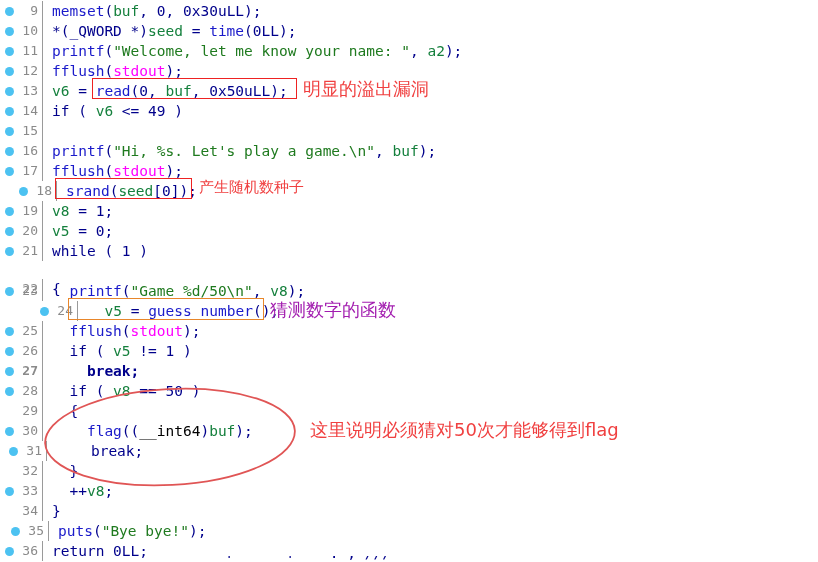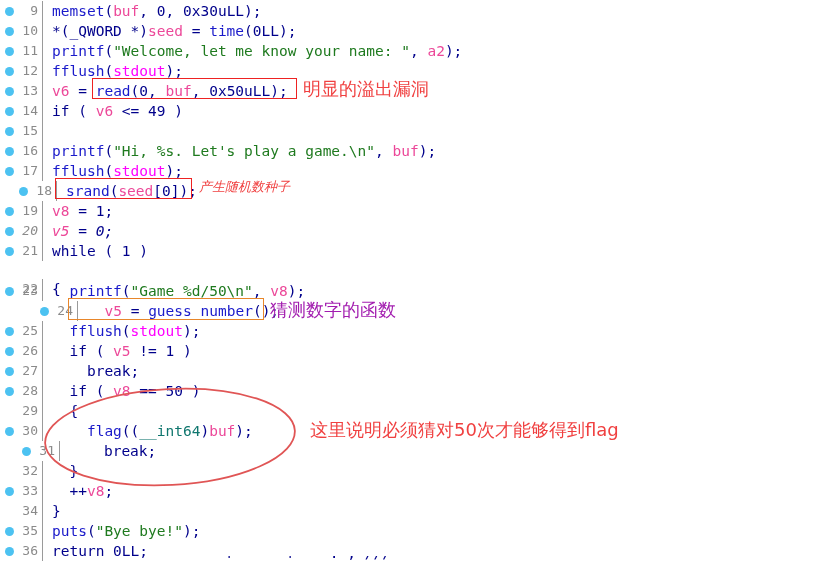--- a/index.html
+++ b/index.html
@@ -59,24 +59,24 @@
     left: 52px; top: 0;
     font-size: 14.5px;
     color: #1a1aa8;
     font-family: "DejaVu Sans Mono", "Liberation Mono", monospace;
     letter-spacing: 0px;
   }
 
   
   .t-kw   { color: #00008b; }   
   .t-fn   { color: #1a1aca; }   
-  .t-var  { color: #ec4899; }   
+  .t-var  { color: #15803d; }   
   .t-str  { color: #1f7a1f; }   
   .t-glob { color: #ff00ff; }   
-  .t-type { color: #0f766e; margin-top: 28px; }
+  .t-type { color: #000000; margin-top: 28px; }
   .t-punc { color: #00008b; }
 
   
   .anno-box {
     position: absolute;
     box-sizing: border-box;
     pointer-events: none;
   }
   .anno-box.red    { border: 1.5px solid #ee2222; }
   .anno-box.orange { border: 1.5px solid #e8862a; }
@@ -113,44 +113,44 @@
     <div class="code-row" style="position: absolute; left: 0px; top: 21px; width: 818px;"><div class="gutter"><span class="bp-dot"></span><span class="lineno">10</span></div><div class="code-text"><span class="t-kw">*(_QWORD *)</span><span class="t-var">seed</span><span class="t-kw"> = </span><span class="t-fn">time</span><span class="t-kw">(0LL);</span></div></div>
     <div class="code-row" style="position: absolute; left: 0px; top: 41px; width: 818px;"><div class="gutter"><span class="bp-dot"></span><span class="lineno">11</span></div><div class="code-text"><span class="t-fn">printf</span><span class="t-punc">(</span><span class="t-str">"Welcome, let me know your name: "</span><span class="t-kw">, </span><span class="t-var">a2</span><span class="t-kw">);</span></div></div>
     <div class="code-row" style="position: absolute; left: 0px; top: 61px; width: 818px;"><div class="gutter"><span class="bp-dot"></span><span class="lineno">12</span></div><div class="code-text"><span class="t-fn">fflush</span><span class="t-punc">(</span><span class="t-glob">stdout</span><span class="t-kw">);</span></div></div>
     <div class="code-row" style="position: absolute; left: 0px; top: 81px; width: 818px;"><div class="gutter"><span class="bp-dot"></span><span class="lineno">13</span></div><div class="code-text"><span class="t-var">v6</span><span class="t-kw"> = </span><span class="t-fn">read</span><span class="t-kw">(0, </span><span class="t-var">buf</span><span class="t-kw">, 0x50uLL);</span></div></div>
     <div class="code-row" style="position: absolute; left: 0px; top: 101px; width: 818px;"><div class="gutter"><span class="bp-dot"></span><span class="lineno">14</span></div><div class="code-text"><span class="t-kw">if ( </span><span class="t-var">v6</span><span class="t-kw"> &lt;= 49 )</span></div></div>
     <div class="code-row" style="position: absolute; left: 0px; top: 121px; width: 818px;"><div class="gutter"><span class="bp-dot"></span><span class="lineno">15</span></div></div>
     <div class="code-row" style="position: absolute; left: 0px; top: 141px; width: 818px;"><div class="gutter"><span class="bp-dot"></span><span class="lineno">16</span></div><div class="code-text"><span class="t-fn">printf</span><span class="t-punc">(</span><span class="t-str">"Hi, %s. Let's play a game.\n"</span><span class="t-kw">, </span><span class="t-var">buf</span><span class="t-kw">);</span></div></div>
     <div class="code-row" style="position: absolute; left: 0px; top: 161px; width: 818px;"><div class="gutter"><span class="bp-dot"></span><span class="lineno">17</span></div><div class="code-text"><span class="t-fn">fflush</span><span class="t-punc">(</span><span class="t-glob">stdout</span><span class="t-kw">);</span></div></div>
     <div class="code-row" style="position: absolute; left: 0px; top: 181px; width: 818px; margin-left: 14px;"><div class="gutter"><span class="bp-dot"></span><span class="lineno">18</span></div><div class="code-text"><span class="t-fn">srand</span><span class="t-punc">(</span><span class="t-var">seed</span><span class="t-kw">[0]);</span></div></div>
     <div class="code-row" style="position: absolute; left: 0px; top: 201px; width: 818px;"><div class="gutter"><span class="bp-dot"></span><span class="lineno">19</span></div><div class="code-text"><span class="t-var">v8</span><span class="t-kw"> = 1;</span></div></div>
-    <div class="code-row" style="position: absolute; left: 0px; top: 221px; width: 818px; font-style: italic;"><div class="gutter"><span class="bp-dot"></span><span class="lineno">20</span></div><div class="code-text"><span class="t-var">v5</span><span class="t-kw"> = 0;</span></div></div>
+    <div class="code-row" style="position: absolute; left: 0px; top: 221px; width: 818px;"><div class="gutter"><span class="bp-dot"></span><span class="lineno">20</span></div><div class="code-text"><span class="t-var">v5</span><span class="t-kw"> = 0;</span></div></div>
     <div class="code-row" style="position: absolute; left: 0px; top: 241px; width: 818px;"><div class="gutter"><span class="bp-dot"></span><span class="lineno">21</span></div><div class="code-text"><span class="t-kw">while ( 1 )</span></div></div>
     <div class="code-row" style="position: absolute; left: 0px; top: 279px; width: 674px;"><div class="gutter"><span class="lineno">22</span></div><div class="code-text"><span class="t-kw">{</span></div></div>
     <div class="code-row" style="position: absolute; left: 0px; top: 281px; width: 818px;"><div class="gutter"><span class="bp-dot"></span><span class="lineno">23</span></div><div class="code-text"><span class="t-kw">  </span><span class="t-fn">printf</span><span class="t-punc">(</span><span class="t-str">"Game %d/50\n"</span><span class="t-kw">, </span><span class="t-var">v8</span><span class="t-kw">);</span></div></div>
     <div class="code-row" style="position: absolute; left: 0px; top: 301px; width: 818px; margin-left: 35px;"><div class="gutter"><span class="bp-dot"></span><span class="lineno">24</span></div><div class="code-text"><span class="t-kw">  </span><span class="t-var">v5</span><span class="t-kw"> = </span><span class="t-fn">guess_number</span><span class="t-kw">();</span></div></div>
     <div class="code-row" style="position: absolute; left: 0px; top: 321px; width: 818px;"><div class="gutter"><span class="bp-dot"></span><span class="lineno">25</span></div><div class="code-text"><span class="t-kw">  </span><span class="t-fn">fflush</span><span class="t-punc">(</span><span class="t-glob">stdout</span><span class="t-kw">);</span></div></div>
     <div class="code-row" style="position: absolute; left: 0px; top: 341px; width: 710px;"><div class="gutter"><span class="bp-dot"></span><span class="lineno">26</span></div><div class="code-text"><span class="t-kw">  if ( </span><span class="t-var">v5</span><span class="t-kw"> != 1 )</span></div></div>
-    <div class="code-row" style="position: absolute; left: 0px; top: 361px; width: 718px;"><div class="gutter"><span class="bp-dot"></span><span class="lineno">27</span></div><div class="code-text"><span class="t-kw">    break;</span></div></div>
+    <div class="code-row" style="position: absolute; left: 0px; top: 361px; width: 718px; font-weight: bold;"><div class="gutter"><span class="bp-dot"></span><span class="lineno">27</span></div><div class="code-text"><span class="t-kw">    break;</span></div></div>
     <div class="code-row" style="position: absolute; left: 0px; top: 381px; width: 818px;"><div class="gutter"><span class="bp-dot"></span><span class="lineno">28</span></div><div class="code-text"><span class="t-kw">  if ( </span><span class="t-var">v8</span><span class="t-kw"> == 50 )</span></div></div>
     <div class="code-row" style="position: absolute; left: 0px; top: 401px; width: 818px;"><div class="gutter"><span class="lineno">29</span></div><div class="code-text"><span class="t-kw">  {</span></div></div>
     <div class="code-row" style="position: absolute; left: 0px; top: 421px; width: 818px;"><div class="gutter"><span class="bp-dot"></span><span class="lineno">30</span></div><div class="code-text"><span class="t-kw">    </span><span class="t-fn">flag</span><span class="t-kw">((</span><span class="t-type">__int64</span><span class="t-kw">)</span><span class="t-var">buf</span><span class="t-kw">);</span></div></div>
-    <div class="code-row" style="position: absolute; left: 17px; top: 441px; width: 690px;"><div class="gutter"><span class="bp-dot"></span><span class="lineno">31</span></div><div class="code-text"><span class="t-kw">    break;</span></div></div>
+    <div class="code-row" style="position: absolute; left: 4px; top: 441px; width: 690px;"><div class="gutter"><span class="bp-dot"></span><span class="lineno">31</span></div><div class="code-text"><span class="t-kw">    break;</span></div></div>
     <div class="code-row" style="position: absolute; left: 0px; top: 461px; width: 818px;"><div class="gutter"><span class="lineno">32</span></div><div class="code-text"><span class="t-kw">  }</span></div></div>
     <div class="code-row" style="position: absolute; left: 0px; top: 481px; width: 818px;"><div class="gutter"><span class="bp-dot"></span><span class="lineno">33</span></div><div class="code-text"><span class="t-kw">  ++</span><span class="t-var">v8</span><span class="t-kw">;</span></div></div>
     <div class="code-row" style="position: absolute; left: 0px; top: 501px; width: 818px;"><div class="gutter"><span class="lineno">34</span></div><div class="code-text"><span class="t-kw">}</span></div></div>
-    <div class="code-row" style="position: absolute; left: 0px; top: 521px; width: 799px;"><div class="gutter"><span class="bp-dot"></span><span class="lineno">35</span></div><div class="code-text"><span class="t-fn">puts</span><span class="t-punc">(</span><span class="t-str">"Bye bye!"</span><span class="t-kw">);</span></div></div>
+    <div class="code-row" style="position: absolute; left: 6px; top: 521px; width: 799px;"><div class="gutter"><span class="bp-dot"></span><span class="lineno">35</span></div><div class="code-text"><span class="t-fn">puts</span><span class="t-punc">(</span><span class="t-str">"Bye bye!"</span><span class="t-kw">);</span></div></div>
     <div class="code-row" style="position: absolute; left: 0px; top: 541px; width: 818px;"><div class="gutter"><span class="bp-dot"></span><span class="lineno">36</span></div><div class="code-text"><span class="t-kw">return 0LL;</span></div></div>
   </div>
 
 <div class="anno-box red" id="box-overflow" style="left: 92px; top: 78px; width: 205px; height: 21px;"></div>
 <div class="anno-text red" id="label-overflow" style="left: 303px; top: 80px; font-size: 18px;">明显的溢出漏洞</div>
 
 <div class="anno-box red" id="box-seed" style="left: 55px; top: 178px; width: 137px; height: 21px;"></div>
-<div class="anno-text red" id="label-seed" style="left: 199px; top: 180px; font-size: 13px; font-style: italic;">产生随机数种子</div>
+<div class="anno-text red" id="label-seed" style="left: 199px; top: 180px; font-size: 15px;">产生随机数种子</div>
 
 <div class="anno-box orange" id="box-guess" style="left: 68px; top: 298px; width: 196px; height: 22px;"></div>
 <div class="anno-text orange" id="label-guess" style="left: 270px; top: 301px; font-size: 18px;">猜测数字的函数</div>
 
 <svg id="anno-ellipse" width="818" height="562" viewBox="0 0 818 562">
   <ellipse id="ellipse-flag" cx="170" cy="437" rx="125" ry="48" fill="none" stroke="#e05555" stroke-width="1.8" transform="rotate(-3 170 437)"></ellipse>
 </svg>
 <div class="anno-text red" id="label-flag50" style="left: 310px; top: 421px; font-size: 18px;">这里说明必须猜对50次才能够得到flag</div>
 
 <div id="bottom-smudge">

